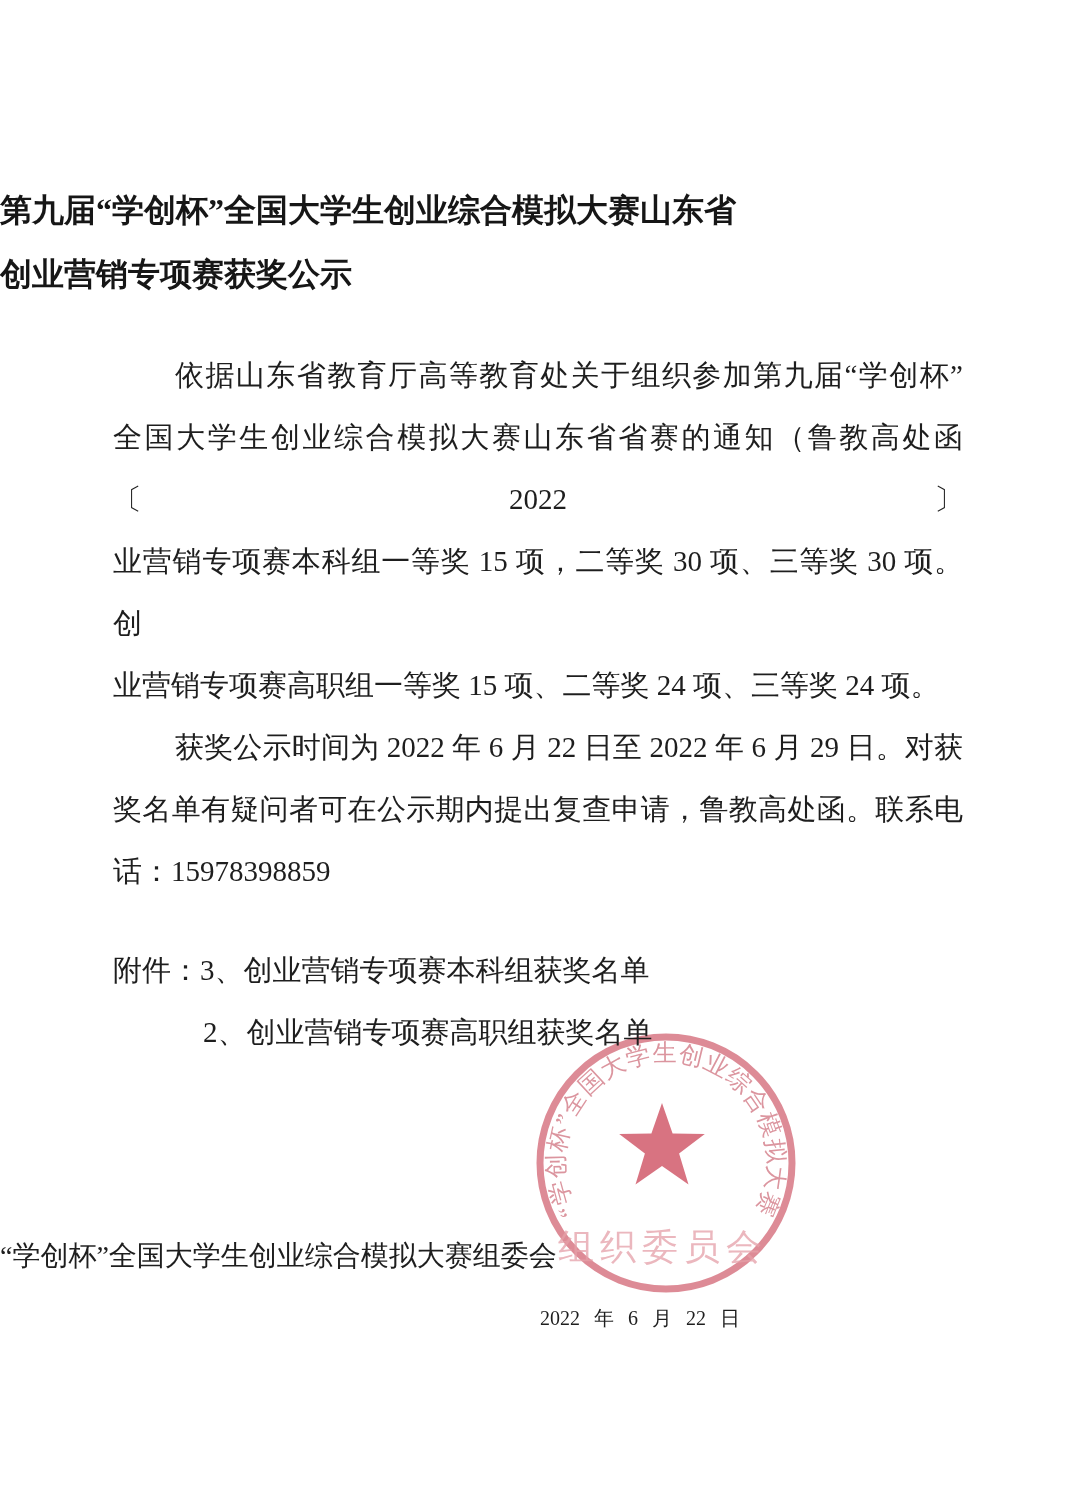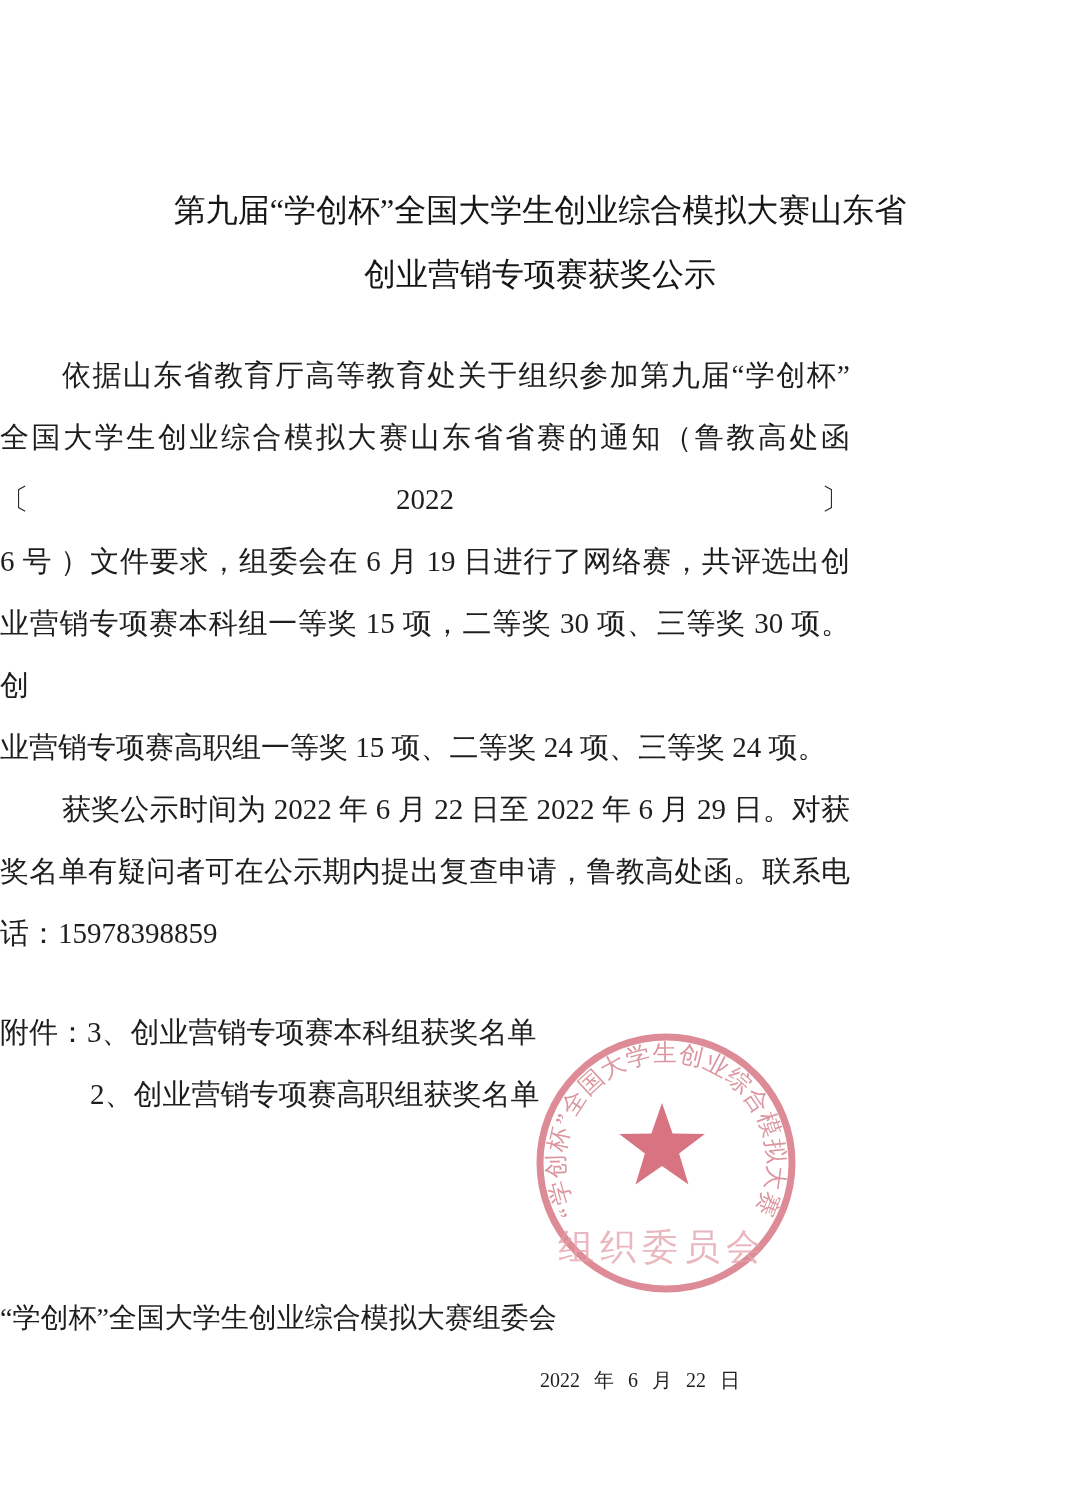--- a/index.html
+++ b/index.html
@@ -23,29 +23,30 @@
     z-index: 0;
     opacity: 0.92;
   }
   .seal-wrap svg { font-family: "Liberation Serif", "DejaVu Serif", serif; }
 
   
   .content { position: absolute; inset: 0; z-index: 1; }
 
   .title-block {
     margin-top: 178px;
-    text-align: center;
-    font-weight: 400;
+    text-align: left;
+    font-weight: 700;
     font-size: 32px;
     color: #161616;
   }
   .title-line { line-height: 64px; }
 
   .body-block {
     margin-top: 38px;
+    margin-left: 113px;
     width: 850px;
     font-size: 29px;
   }
   .line { line-height: 62px; }
   .j { text-align: justify; text-align-last: justify; }
   .indent { text-indent: 62px; }
 
   .attach-block { margin-top: 37px; }
   .attach-indent { padding-left: 90px; }
 
@@ -85,21 +86,20 @@
   <div class="content">
 
     <div class="title-block">
       <div class="title-line">第九届“学创杯”全国大学生创业综合模拟大赛山东省</div>
       <div class="title-line">创业营销专项赛获奖公示</div>
     </div>
 
     <div class="body-block">
       <div class="line j indent">依据山东省教育厅高等教育处关于组织参加第九届“学创杯”</div>
       <div class="line j">全国大学生创业综合模拟大赛山东省省赛的通知（鲁教高处函〔2022〕</div>
-      <div class="line j">6 号 ）文件要求，组委会在 6 月 19 日进行了网络赛，共评选出创</div>
       <div class="line j">业营销专项赛本科组一等奖 15 项，二等奖 30 项、三等奖 30 项。创</div>
       <div class="line">业营销专项赛高职组一等奖 15 项、二等奖 24 项、三等奖 24 项。</div>
       <div class="line j indent">获奖公示时间为 2022 年 6 月 22 日至 2022 年 6 月 29 日。对获</div>
       <div class="line j">奖名单有疑问者可在公示期内提出复查申请，鲁教高处函。联系电</div>
       <div class="line">话：15978398859</div>
 
       <div class="attach-block">
         <div class="line">附件：3、创业营销专项赛本科组获奖名单</div>
         <div class="line attach-indent">2、创业营销专项赛高职组获奖名单</div>
       </div>

